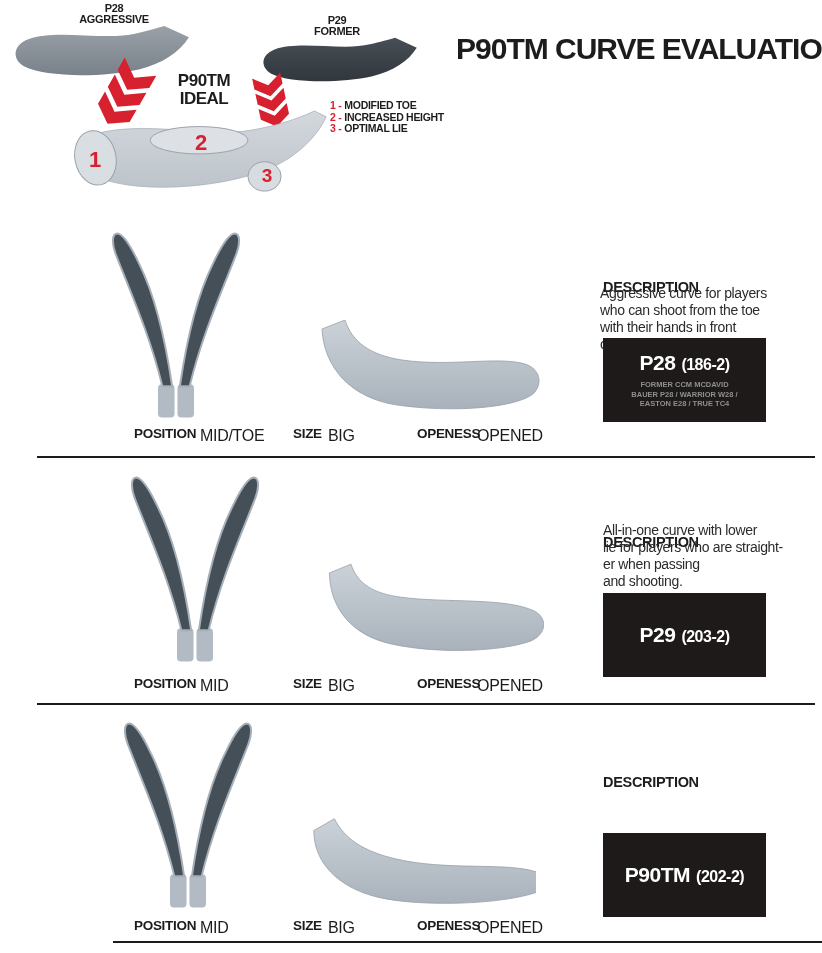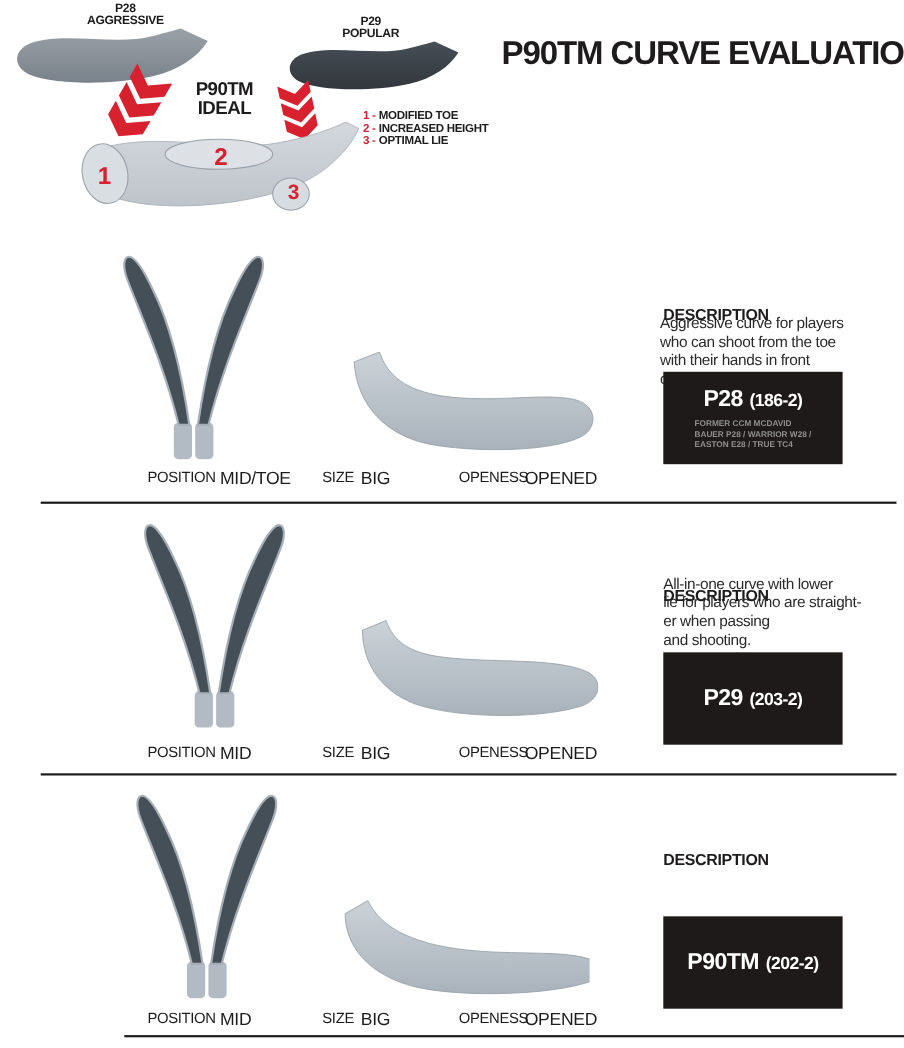--- a/index.html
+++ b/index.html
@@ -22,23 +22,23 @@
 
   .desc-head{font-size:14.5px;font-weight:bold;letter-spacing:-0.3px;margin-top:32px;}
   .desc-text{font-size:14px;line-height:17px;letter-spacing:-0.35px;color:#2b2b2b;}
 
   .badge{background:#1e1a19;color:#ffffff;display:flex;flex-direction:column;
          align-items:center;justify-content:center;}
   .badge-title{display:flex;align-items:baseline;gap:6px;white-space:nowrap;}
   .badge-name{font-size:21px;font-weight:bold;letter-spacing:-0.5px;}
   .badge-code{font-size:16px;font-weight:bold;letter-spacing:-0.5px;}
   .badge-sub{font-size:7.5px;font-weight:bold;color:#8f8f8f;line-height:9.5px;
-             margin-top:5px;letter-spacing:0;}
-
-  .spec-label{font-size:13.5px;font-weight:normal;letter-spacing:-0.3px;white-space:nowrap;}
+             text-align:center;margin-top:5px;letter-spacing:0;}
+
+  .spec-label{font-size:13.5px;font-weight:bold;letter-spacing:-0.3px;white-space:nowrap;}
   .spec-value{font-size:16px;letter-spacing:-0.3px;white-space:nowrap;}
 
   .divider{background:#1b1b1b;height:2px;}
 </style>
 </head>
 <body>
 
 <div class="page">
 
   <div class="abs center small-label" style="left:58px;top:3px;width:112px;">
@@ -51,21 +51,21 @@
       <linearGradient id="g28" x1="0" y1="0" x2="0" y2="1">
         <stop offset="0" stop-color="#9aa1a8"></stop>
           <stop offset="1" stop-color="#79818a"></stop>
       </linearGradient>
     </defs>
     <path d="M162,2 L188,14 C178,30 160,42 135,48 C95,57 35,56 14,45 C0,37 2,22 18,16 C48,5 100,18 132,10 C144,7 155,4 162,2 Z" fill="url(#g28)"></path>
   </svg>
 
   <div class="abs center small-label" style="left:287px;top:15px;width:100px;">
     <div>P29</div>
-    <div>POPULAR</div>
+    <div>FORMER</div>
   </div>
 
   <svg class="abs" style="left:255px;top:36px;" width="168" height="46" viewBox="0 0 190 55">
     <defs>
       <linearGradient id="g29" x1="0" y1="0" x2="0" y2="1">
         <stop offset="0" stop-color="#474e55"></stop>
           <stop offset="1" stop-color="#31373d"></stop>
       </linearGradient>
     </defs>
     <path d="M162,2 L188,14 C178,30 160,42 135,48 C95,57 35,56 14,45 C0,37 2,22 18,16 C48,5 100,18 132,10 C144,7 155,4 162,2 Z" fill="url(#g29)"></path>

